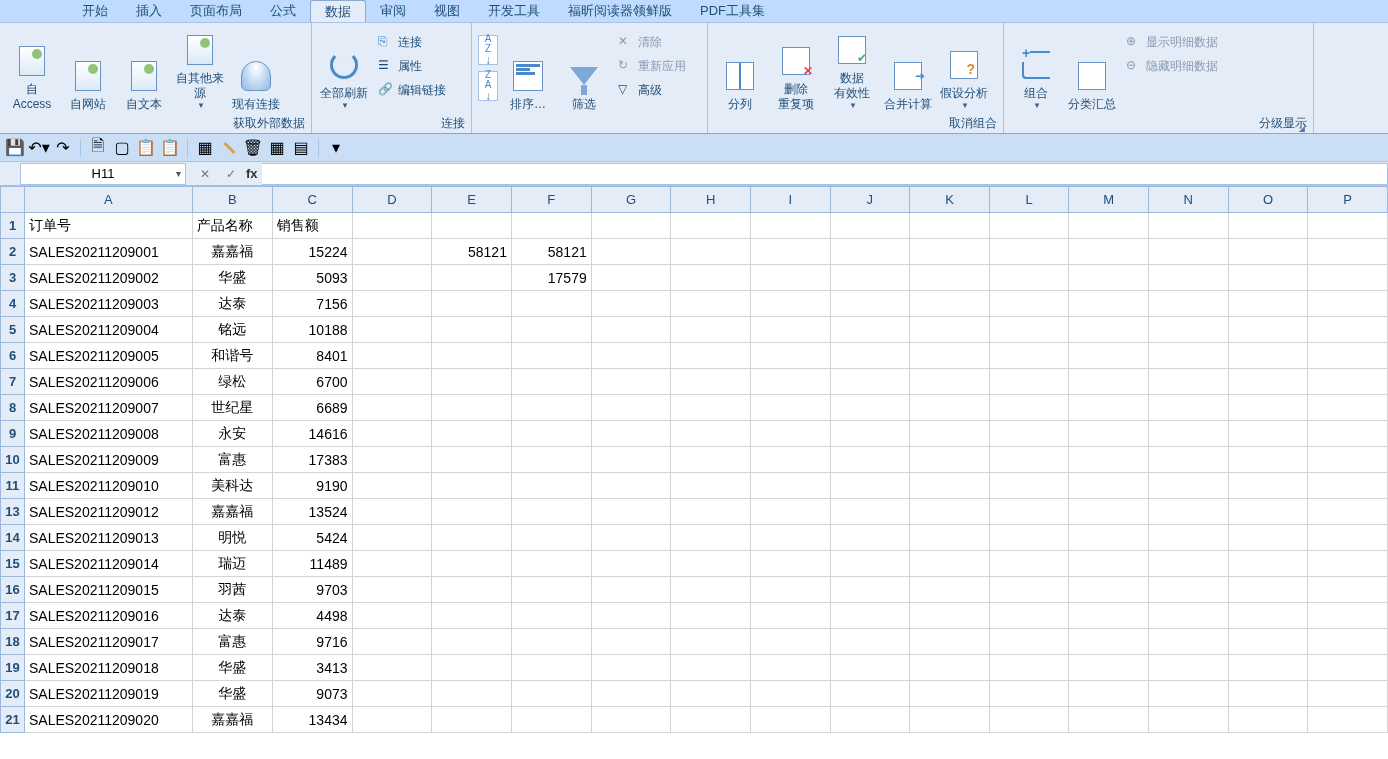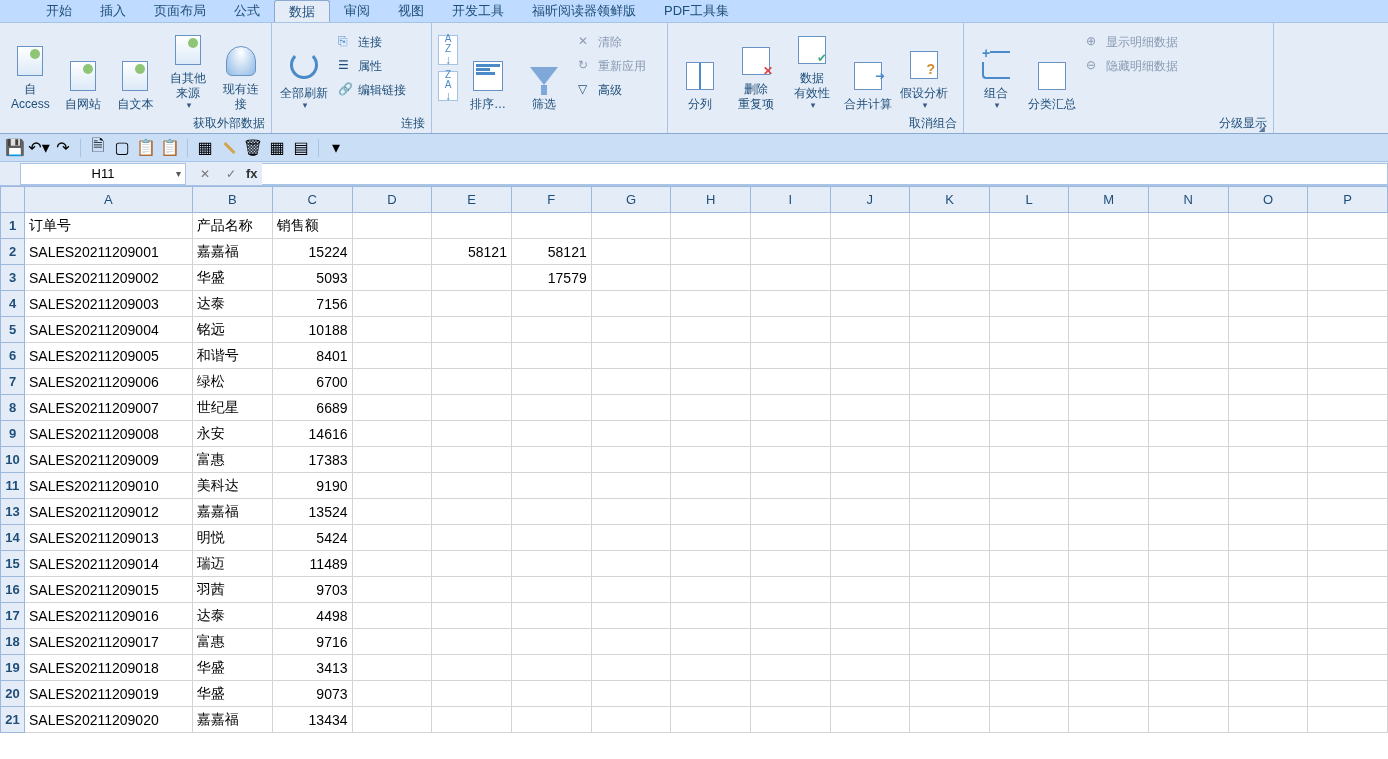--- a/index.html
+++ b/index.html
@@ -1,17 +1,17 @@
 <!DOCTYPE html>
 <html><head>
 <meta charset="utf-8">
 <style>
 *{box-sizing:border-box;margin:0;padding:0;font-family:"Microsoft YaHei","SimSun",Arial,sans-serif;}
 body{background:#bfdbff;overflow:hidden;width:1388px;height:759px;}
-.tabs{display:flex;height:22px;background:#bfdbff;padding-left:32px;gap:0;}
+.tabs{display:flex;height:22px;background:#bfdbff;padding-left:40px;gap:0;margin-left:28px;}
 .tab{padding:2px 14px;font-size:13px;color:#1f4e79;cursor:pointer;border-radius:3px 3px 0 0;}
 .tab.active{background:#e4ecf7;border:1px solid #8ba8d1;border-bottom:none;}
 .ribbon{display:flex;height:112px;background:#e4ecf7;border-top:1px solid #a9c3e6;border-bottom:1px solid #8ba8d1;}
 .group{display:flex;flex-direction:column;border-right:1px solid #a9c3e6;padding:2px 6px;}
 .group-body{flex:1;display:flex;align-items:flex-start;gap:4px;}
 .group-title{text-align:right;font-size:12px;color:#1f4e79;padding:2px 0;position:relative;}
 .group-title.arrow::after{content:"◢";position:absolute;right:2px;bottom:1px;font-size:8px;color:#5b7ba5;}
 .bigbtn{display:flex;flex-direction:column;align-items:center;justify-content:flex-end;width:52px;height:88px;padding:2px;cursor:pointer;font-size:12px;color:#1f4e79;text-align:center;line-height:1.2;}
 .bigbtn .ic{width:34px;height:34px;margin-bottom:4px;display:flex;align-items:center;justify-content:center;}
 .smallbtn{display:flex;align-items:center;gap:4px;height:22px;padding:1px 4px;font-size:12px;color:#1f4e79;cursor:pointer;}
@@ -30,21 +30,21 @@
 .fx{font-weight:bold;color:#333;font-size:13px;cursor:pointer;}
 .finput{flex:1;height:22px;border:1px solid #a9c3e6;border-left:none;background:#fff;margin-left:4px;}
 .grid-wrap{position:relative;background:#fff;height:573px;overflow:hidden;}
 .sheet{border-collapse:collapse;table-layout:fixed;}
 .sheet th,.sheet td{border:1px solid #d4d4d4;height:26px;font-size:14px;padding:0 4px;overflow:hidden;white-space:nowrap;}
 .sheet thead th{background:#e4ecf7;color:#1f4e79;font-weight:normal;text-align:center;border-color:#9db8dd;font-size:13px;}
 .sheet .rh{background:#e4ecf7;color:#1f4e79;text-align:center;width:24px;border-color:#9db8dd;font-size:13px;}
 .corner{background:#e4ecf7;border-color:#9db8dd;}
 .sheet td{background:#fff;color:#000;}
 .num{text-align:right;}
-.ctr{}
+.ctr{text-align:center;}
 
 .ic-sheet{background:linear-gradient(#fff,#dceaf7);border:1px solid #6a93c5;width:26px;height:30px;position:relative;}
 .ic-sheet::before{content:"";position:absolute;top:2px;right:2px;width:10px;height:10px;background:#8fc576;border-radius:50%;}
 .ic-db{width:30px;height:30px;background:radial-gradient(ellipse at 50% 20%,#fff,#8db8e6);border-radius:50% 50% 20% 20%;border:1px solid #6a93c5;}
 .ic-refresh{width:28px;height:28px;border:3px solid #4a8ac9;border-radius:50%;border-top-color:transparent;}
 .ic-funnel{width:0;height:0;border-left:14px solid transparent;border-right:14px solid transparent;border-top:18px solid #7ea8d8;position:relative;}
 .ic-funnel::after{content:"";position:absolute;left:-3px;top:0;width:6px;height:10px;background:#7ea8d8;}
 .ic-split{width:28px;height:28px;background:linear-gradient(90deg,#fff 45%,#4a8ac9 45% 55%,#fff 55%);border:1px solid #6a93c5;}
 .ic-dup{width:28px;height:28px;background:#fff;border:1px solid #6a93c5;position:relative;}
 .ic-dup::after{content:"✕";position:absolute;right:-4px;bottom:-4px;color:#d44;font-size:12px;font-weight:bold;}
@@ -77,21 +77,21 @@
   <div class="tab active">数据</div>
   <div class="tab">审阅</div>
   <div class="tab">视图</div>
   <div class="tab">开发工具</div>
   <div class="tab">福昕阅读器领鲜版</div>
   <div class="tab">PDF工具集</div>
 </div>
 
 <div class="ribbon">
 
-  <div class="group" style="width:272px">
+  <div class="group" style="width:312px">
     <div class="group-body">
       <div class="bigbtn">
           <div class="ic">
             <div class="ic-sheet"></div>
           </div>
           <span>自 Access</span>
         </div>
       <div class="bigbtn">
           <div class="ic">
             <div class="ic-sheet"></div>

